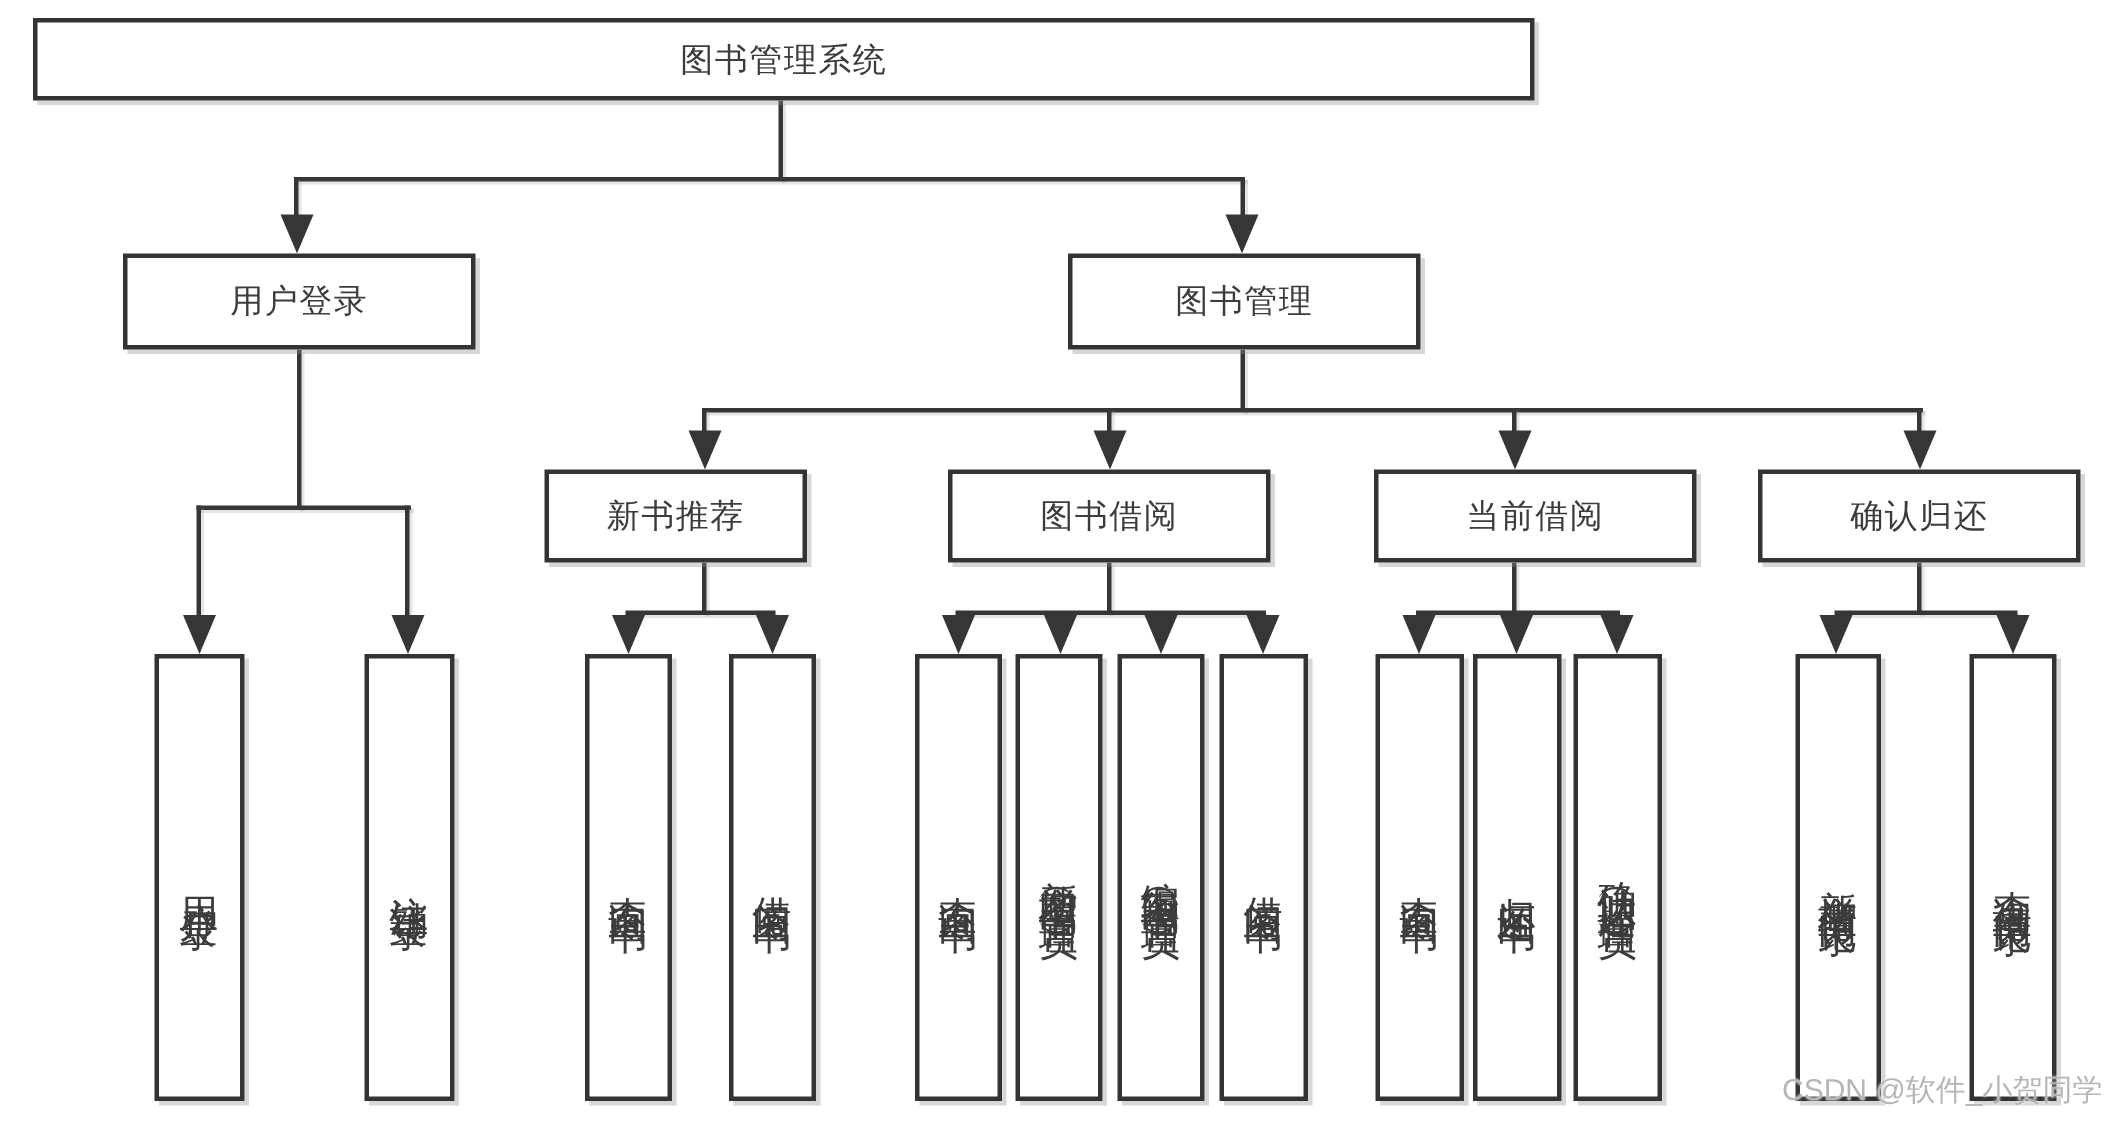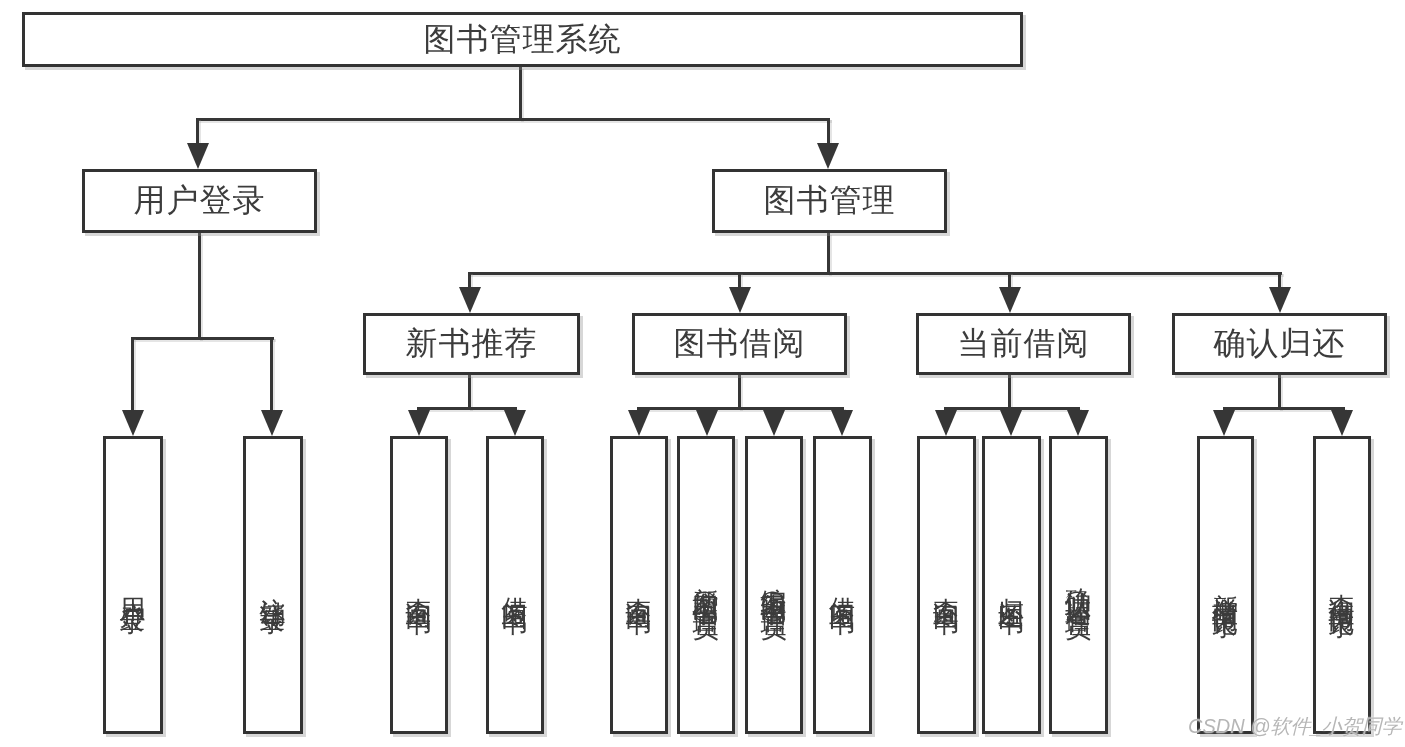--- a/index.html
+++ b/index.html
@@ -11,31 +11,30 @@
   .arrow{
     position:absolute;width:0;height:0;
     border-left:11px solid transparent;border-right:11px solid transparent;
     border-top:26px solid #363636;
   }
   .node{
     position:absolute;background:#ffffff;border:3px solid #333333;box-sizing:border-box;
     display:flex;align-items:center;justify-content:center;
     box-shadow:3px 3px 0 rgba(140,140,140,0.35);
   }
-  .hnode{font-size:32px;letter-spacing:1px;}
+  .hnode{font-size:22px;letter-spacing:1px;}
   .vnode{
     top:436px;height:298px;
     writing-mode:vertical-rl;text-orientation:mixed;
     font-size:26px;line-height:1;letter-spacing:4px;
   }
   .watermark{
     position:absolute;left:1188px;top:713px;width:210px;
     font-size:20px;color:#b6b6b6;white-space:nowrap;z-index:10;
     text-shadow:0 0 2px #ffffff;
-    font-style:italic;
   }
 </style>
 </head>
 <body>
 
 <div class="canvas">
 
   <div class="line" style="left:519px;top:67px;width:3px;height:53px;"></div>
   <div class="line" style="left:196px;top:118px;width:634px;height:3px;"></div>
   <div class="line" style="left:196px;top:118px;width:3px;height:28px;"></div>
@@ -88,21 +87,21 @@
     <span>图书管理系统</span>
   </div>
 
   <div class="node hnode" style="left:82px;top:169px;width:235px;height:64px;">
     <span>用户登录</span>
   </div>
   <div class="node hnode" style="left:712px;top:169px;width:235px;height:64px;">
     <span>图书管理</span>
   </div>
 
-  <div class="node hnode" style="left:363px;top:313px;width:217px;height:62px;">
+  <div class="node hnode" style="left:363px;top:313px;width:175px;height:62px;">
     <span>新书推荐</span>
   </div>
   <div class="node hnode" style="left:632px;top:313px;width:215px;height:62px;font-family:Liberation Serif, serif;">
     <span>图书借阅</span>
   </div>
   <div class="node hnode" style="left:902px;top:313px;width:215px;height:62px;margin-left:14px;">
     <span>当前借阅</span>
   </div>
   <div class="node hnode" style="left:1172px;top:313px;width:215px;height:62px;">
     <span>确认归还</span>

